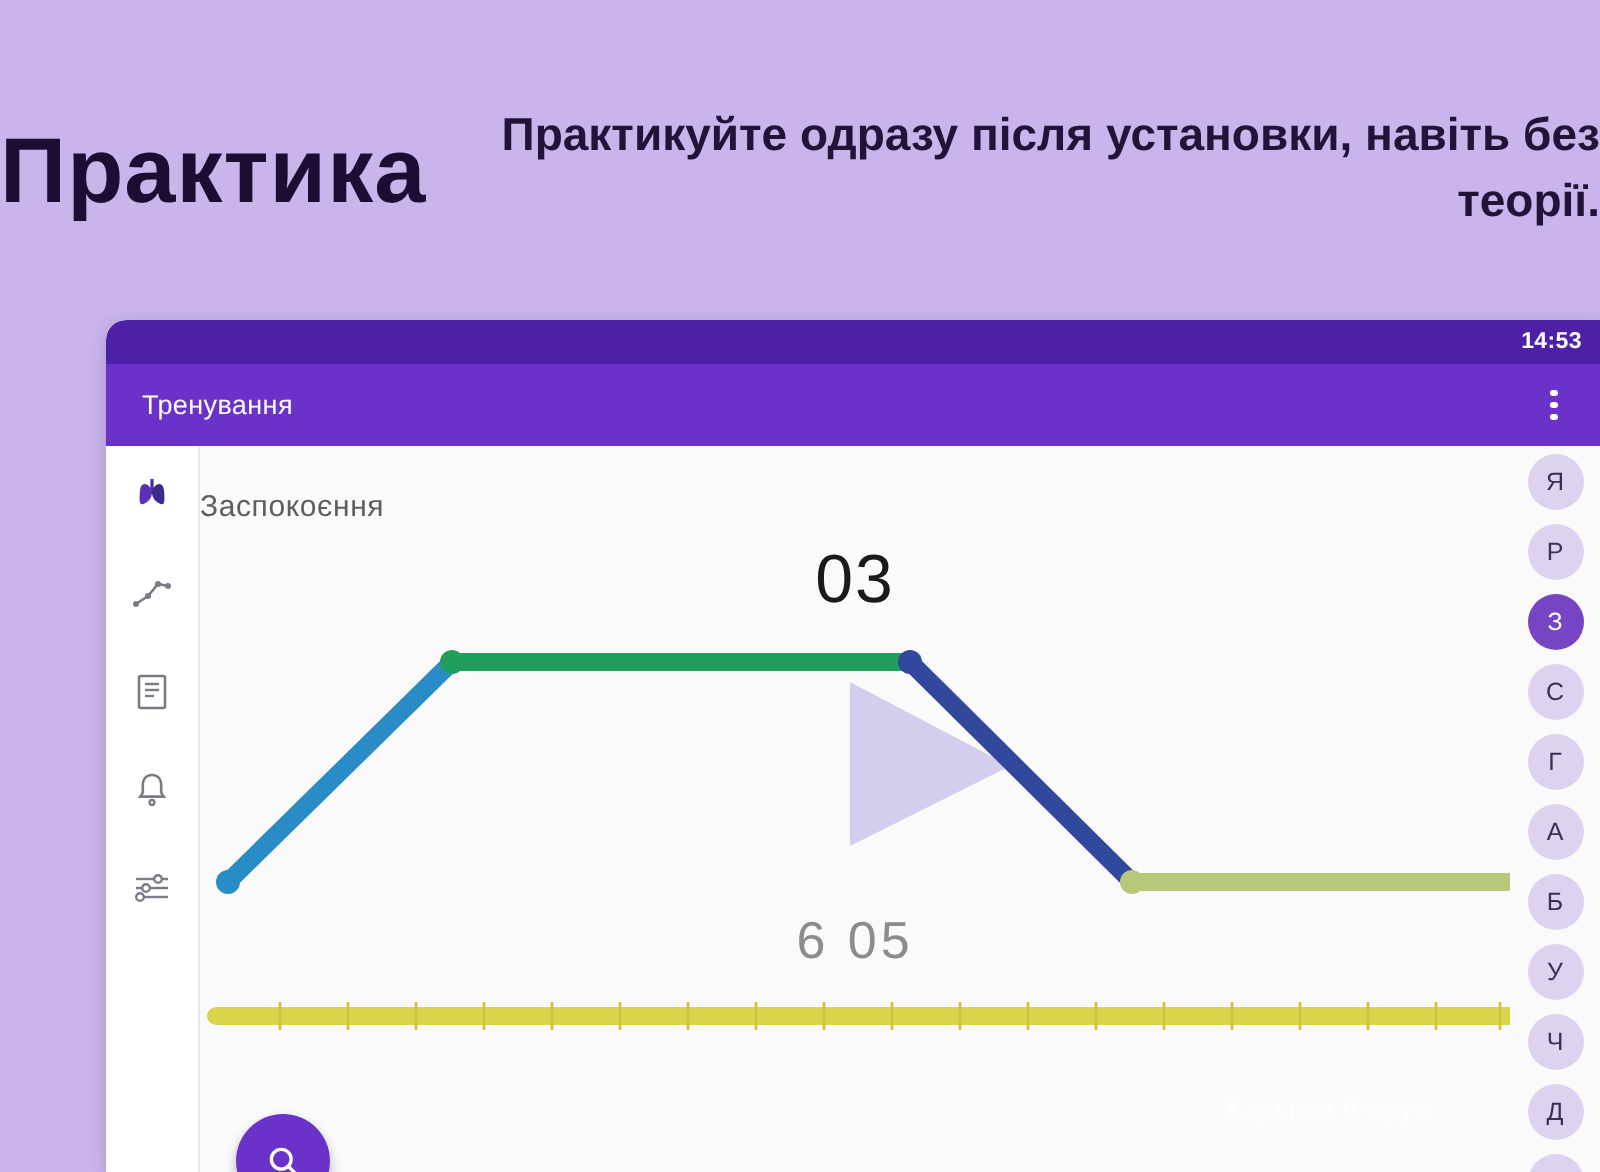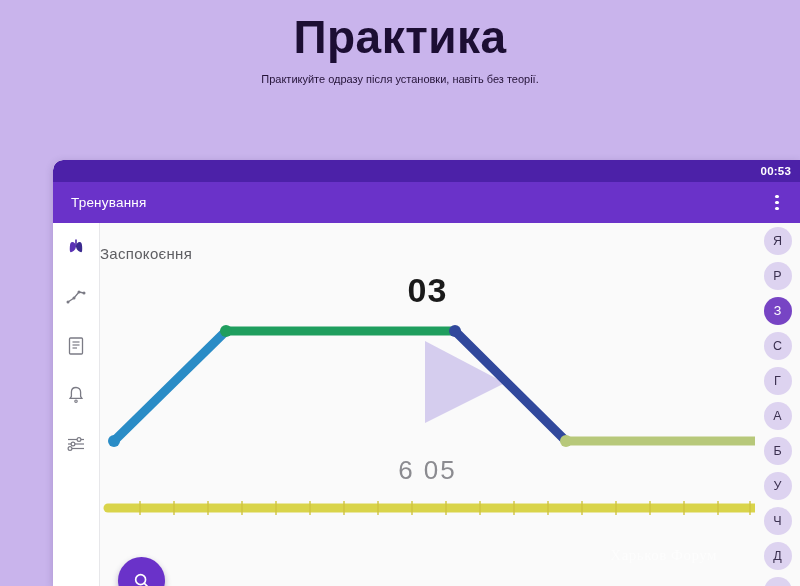--- a/index.html
+++ b/index.html
@@ -6,24 +6,24 @@
   html, body {
     width: 800px; height: 586px;
     background: #c9b4ec;
     font-family: "Liberation Sans", sans-serif;
     overflow: hidden;
   }
   .page { position: relative; width: 800px; height: 586px; background: #c9b4ec; }
 
   
   .promo { position: absolute; left: 0; top: 0; width: 800px; height: 158px;
-           display: flex; flex-direction: column; align-items: center; }
+           display: flex; flex-direction: row; align-items: center; }
   .promo-title { font-size: 46px; font-weight: 700; color: #1c0e33;
                  letter-spacing: .5px; margin-top: 12px; line-height: 1.1; }
-  .promo-sub { font-size: 11px; font-weight: 400; color: #241338;
+  .promo-sub { font-size: 23px; font-weight: 700; color: #241338;
                line-height: 1.42; text-align: right; margin-top: 9px; }
 
   
   .device { position: absolute; left: 53px; top: 160px; width: 747px; height: 426px;
             border-radius: 10px 0 0 0; overflow: hidden;
             background: #fafafa; box-shadow: 0 2px 8px rgba(40,10,80,.18); }
 
   .statusbar { position: relative; height: 22px; background: #4c21a8;
                border-radius: 10px 0 0 0; display: flex; align-items: center;
                justify-content: flex-end; padding-right: 9px; }
@@ -44,21 +44,21 @@
               display: flex; flex-direction: column; align-items: center;
               padding-top: 12px; gap: 23px; flex-shrink: 0; }
   .railicon { width: 26px; height: 26px; display: flex; align-items: center; justify-content: center; }
   .railicon svg { display: block; }
 
   .content { position: relative; flex: 1; background: #fafafa; overflow: hidden; }
 
   .mode-title { position: absolute; left: 0; right: 0; top: 22px; text-align: left;
                 font-size: 15px; color: #5e5e62; letter-spacing: .3px; }
   .big-count { position: absolute; left: 0; right: 0; top: 48px; text-align: center;
-               font-size: 34px; color: #1a1a1a; font-weight: 700; letter-spacing: 1px; }
+               font-size: 34px; color: #1a1a1a; font-weight: 400; letter-spacing: 1px; }
   .sub-count { position: absolute; left: 0; right: 0; top: 232px; text-align: center;
                font-size: 26px; color: #8b8b90; letter-spacing: 2px; }
 
   .graph { position: absolute; left: 0; top: 0; width: 100%; height: 100%; }
   .watermark { position: absolute; right: 38px; bottom: 22px; color: rgba(255,255,255,.60);
                font-size: 15px; letter-spacing: .5px; pointer-events: none;
                font-family: "Liberation Serif", serif; }
 
   .fab { position: absolute; left: 18px; bottom: -18px; width: 47px; height: 47px;
          border-radius: 50%; background: #6a32c9; display: flex; align-items: center;
@@ -79,21 +79,21 @@
   <div class="promo">
     <div class="promo-title">Практика</div>
     <div class="promo-sub">
       <div>Практикуйте одразу після установки, навіть без теорії.</div>
     </div>
   </div>
 
   <div class="device">
 
     <div class="statusbar">
-      <span class="status-time">00:53</span>
+      <span class="status-time">14:53</span>
     </div>
 
     <div class="appbar">
       <span class="appbar-title">Тренування</span>
       <span class="appbar-spacer"></span>
       <span class="kebab">
           <i></i>
           <i></i>
           <i></i>
         </span>

